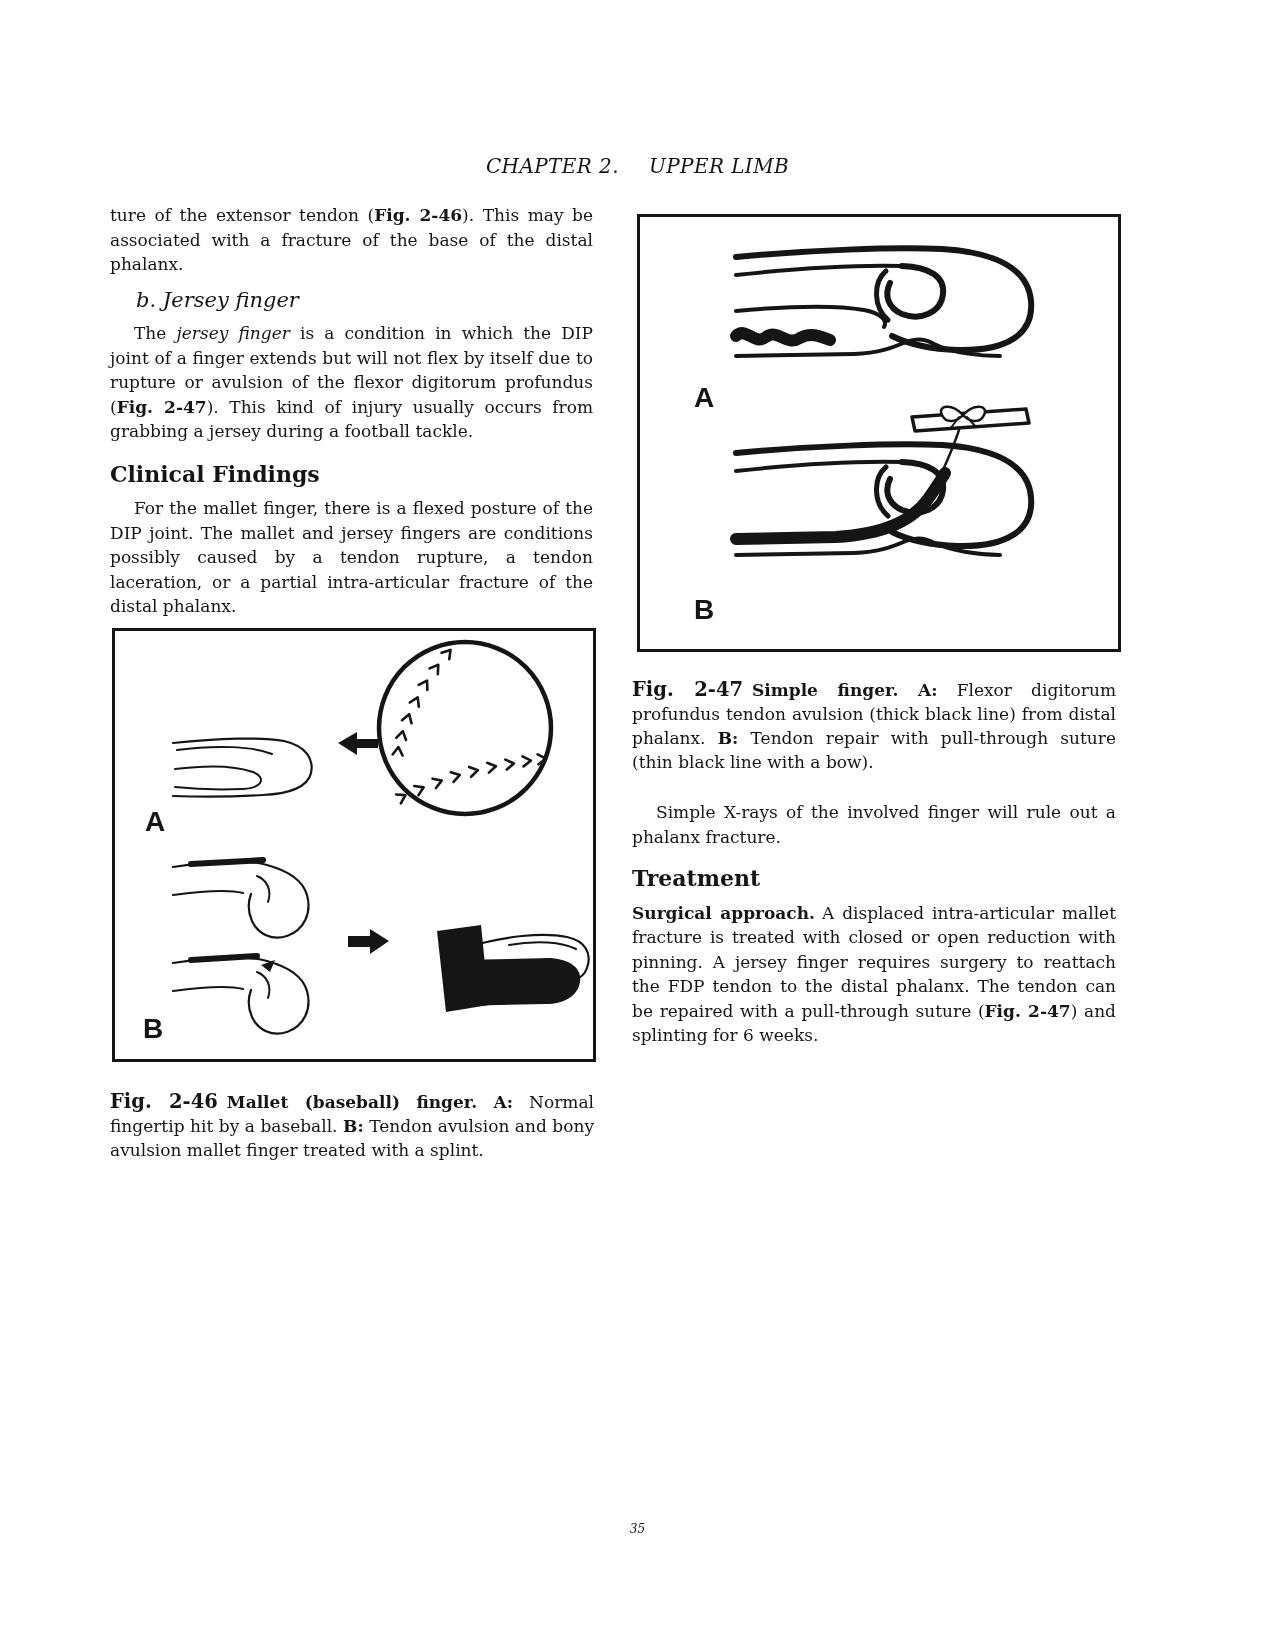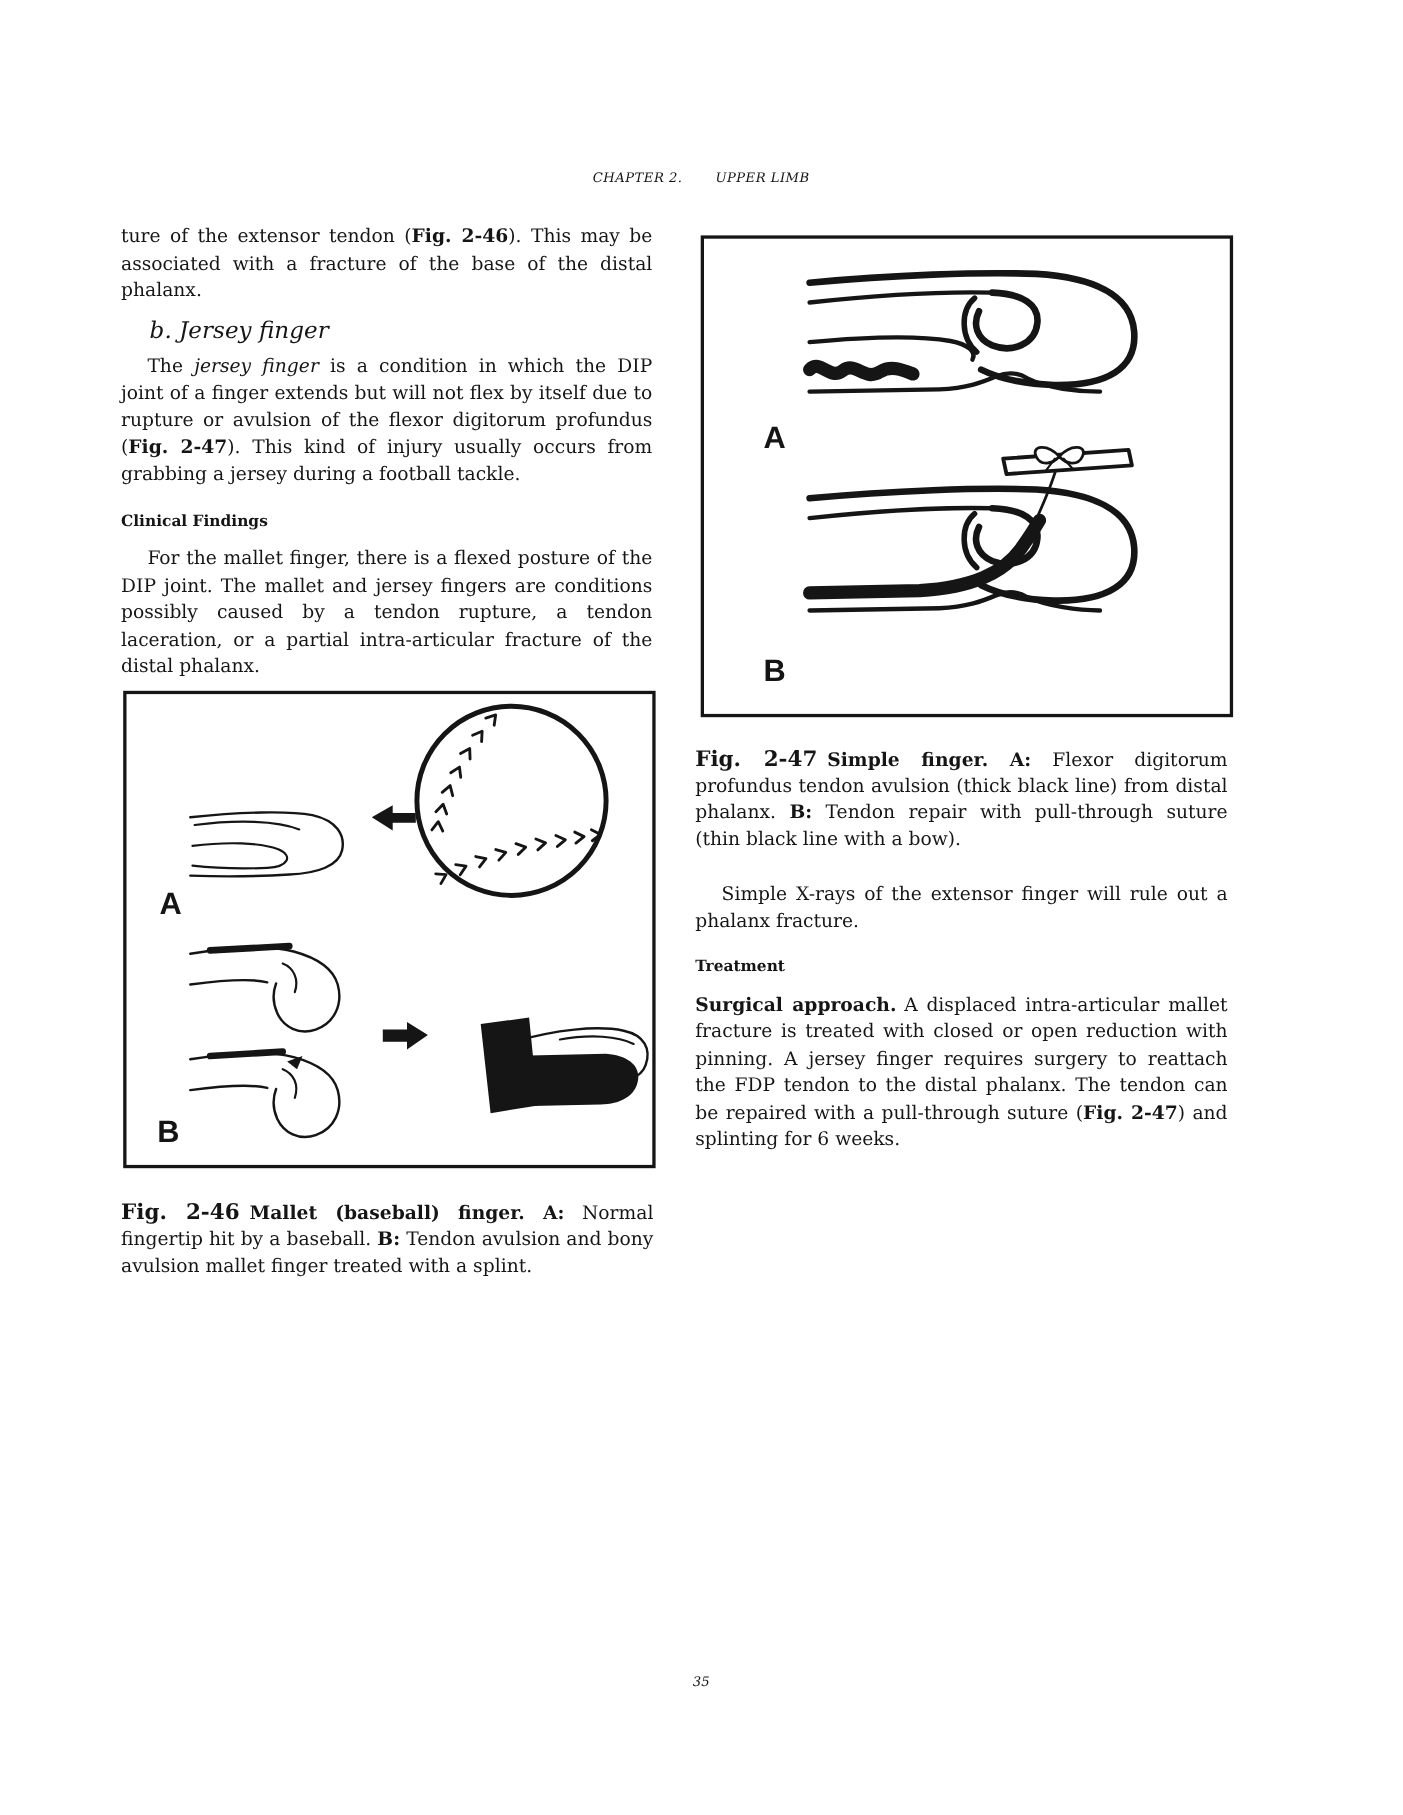--- a/index.html
+++ b/index.html
@@ -1,24 +1,24 @@
 <!DOCTYPE html>
 <html><head>
 <meta charset="utf-8">
 <style>
   html,body{margin:0;padding:0;background:#e8e8e8;}
   .page{position:relative;width:1275px;height:1650px;background:#ffffff;margin:0 auto;
         font-family:"DejaVu Serif", serif;color:#151515;overflow:hidden;}
   .running-head{position:absolute;top:154px;left:0;width:100%;text-align:center;
-        font-style:italic;font-size:12px;letter-spacing:.4px;}
+        font-style:italic;font-size:20px;letter-spacing:.4px;}
   .running-head .gap{display:inline-block;width:30px;}
   .col{position:absolute;width:483px;font-size:17px;line-height:24.5px;text-align:justify;}
   .col p{margin:0;}
   .ind{text-indent:24px;}
-  .h-bold{font-weight:bold;font-size:14px;margin:14px 0 10px 0;text-align:left;}
+  .h-bold{font-weight:bold;font-size:22px;margin:14px 0 10px 0;text-align:left;}
   .h-ital{font-style:italic;font-size:21px;margin:11px 0 9px 26px;text-align:left;}
   .sp-before{margin-top:11px;}
   .figbox{position:absolute;border:3px solid #151515;background:#fff;}
   .caption{position:absolute;width:484px;font-size:17px;line-height:24px;text-align:justify;}
   .fig-num{font-weight:bold;font-size:19.5px;margin-right:9px;}
   .cap-bold{font-weight:bold;}
   .lead{font-weight:bold;margin-right:7px;}
   .ital{font-style:italic;}
   .pageno{position:absolute;top:1522px;left:0;width:100%;text-align:center;
         font-style:italic;font-size:12px;}
@@ -140,20 +140,20 @@
     </svg>
   </div>
 
   <div class="col" style="left:632px;top:678px;width:484px;">
     <div style="line-height:24px;">
       <span class="fig-num">Fig. 2-47</span><span class="cap-bold">Simple finger. A:</span>
       <span>Flexor digitorum profundus tendon avulsion (thick black line) from distal phalanx.</span>
       <span class="cap-bold">B:</span>
       <span>Tendon repair with pull-through suture (thin black line with a bow).</span>
     </div>
-    <p class="ind" style="margin-top:26px;">Simple X-rays of the extensor finger will rule out a phalanx fracture.</p>
+    <p class="ind" style="margin-top:26px;">Simple X-rays of the involved finger will rule out a phalanx fracture.</p>
     <div class="h-bold" style="margin-top:17px;">Treatment</div>
     <p class="sp-before"><b class="lead">Surgical approach.</b><span>A displaced intra-articular mallet fracture is treated with closed or open reduction with pinning. A jersey finger requires surgery to reattach the FDP tendon to the distal phalanx. The tendon can be repaired with a pull-through suture (</span><b>Fig. 2-47</b><span>) and splinting for 6 weeks.</span></p>
   </div>
 
   <div class="pageno">35</div>
 
 </div>
 
 </body></html>

